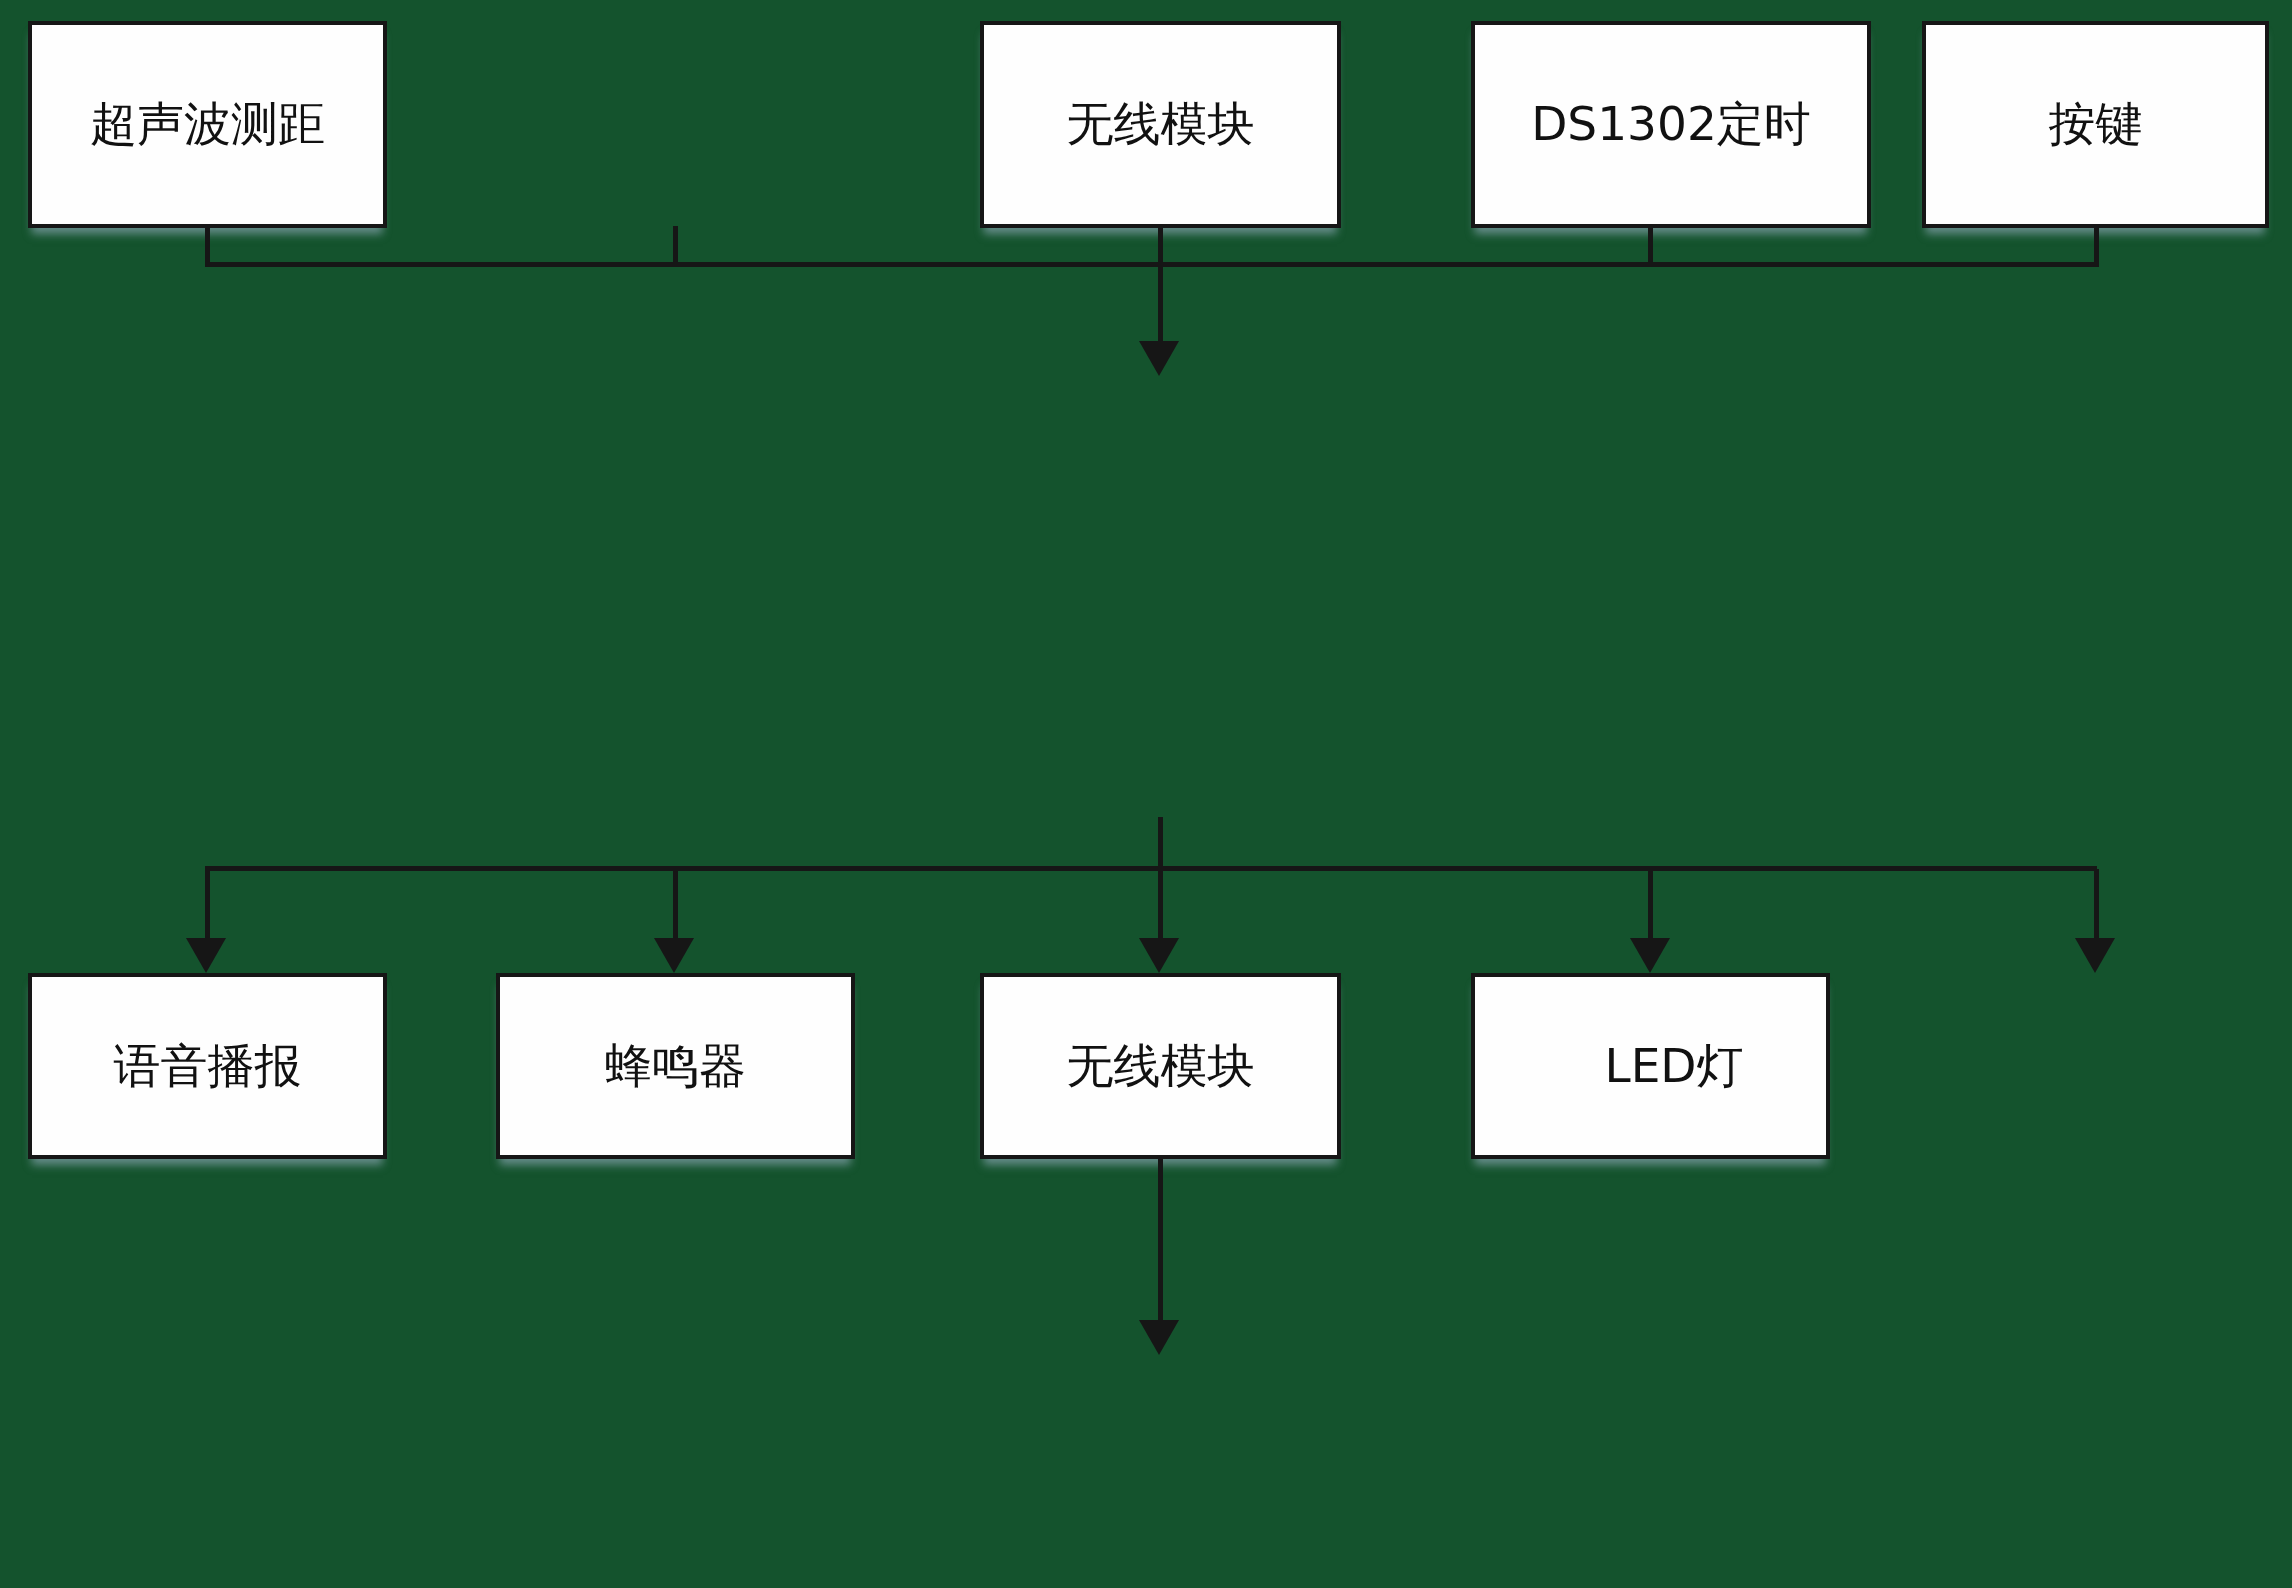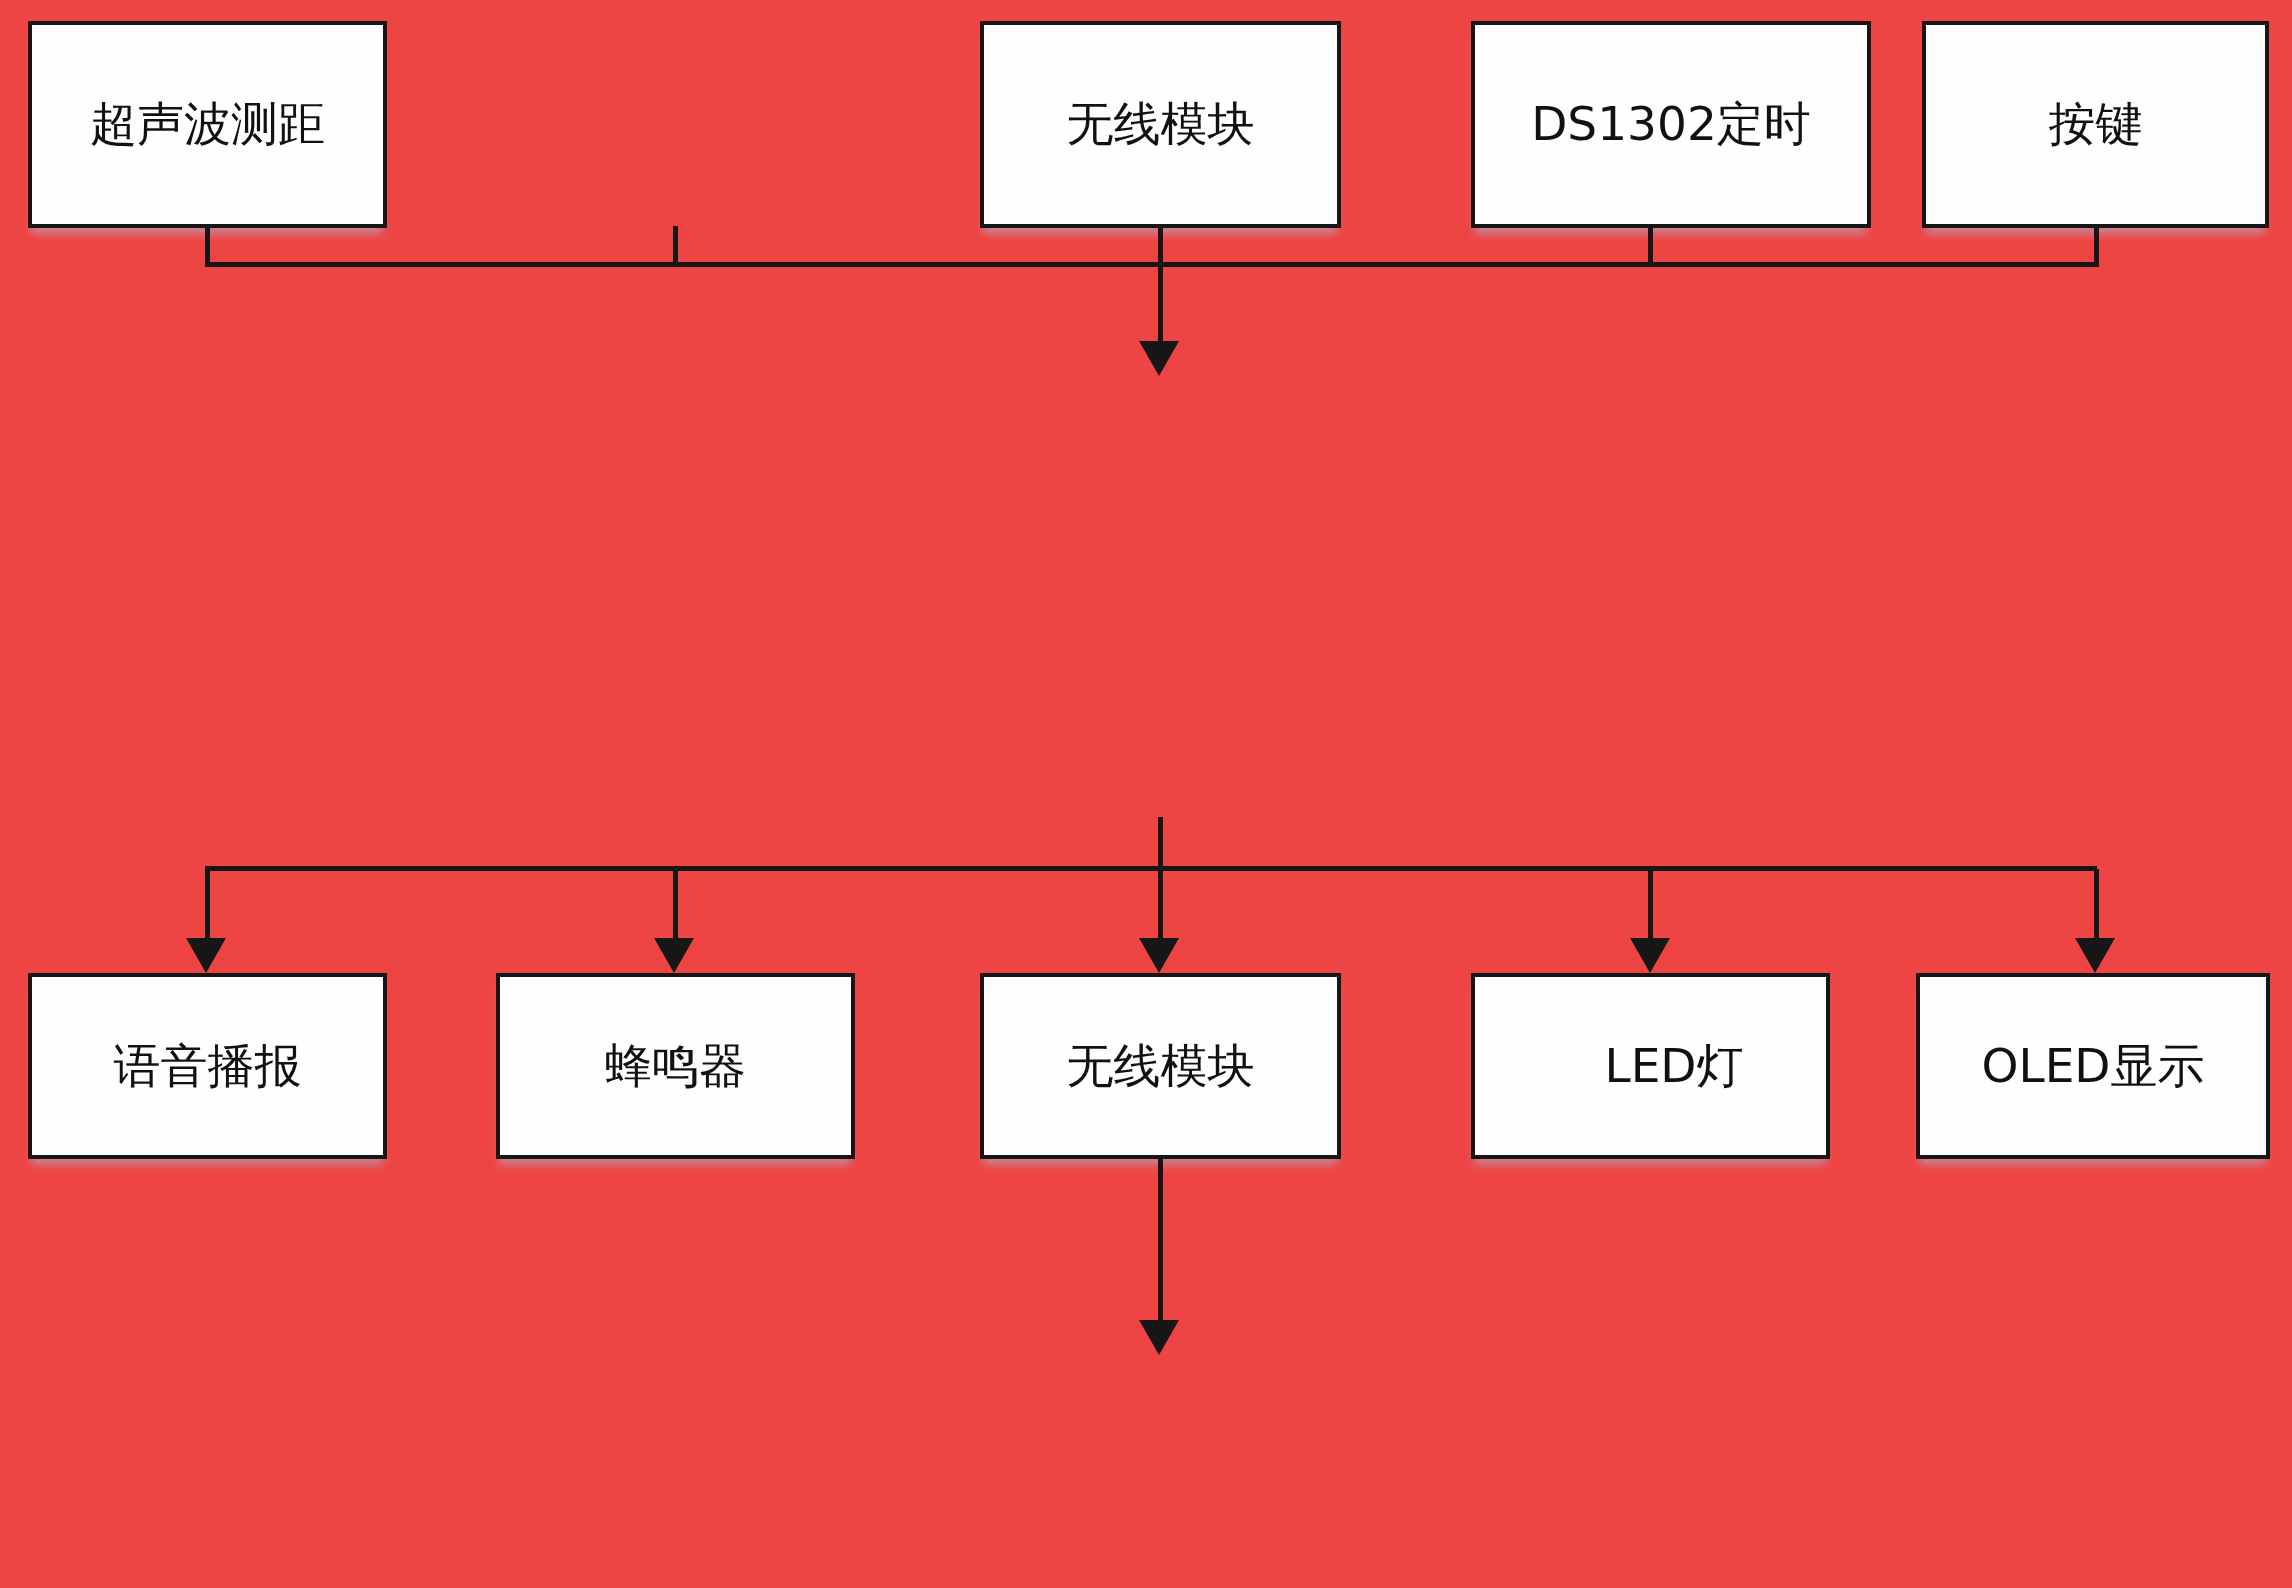--- a/index.html
+++ b/index.html
@@ -4,21 +4,21 @@
 <style>
   html, body {
     margin: 0;
     padding: 0;
     background: #ffffff;
   }
   .canvas {
     position: relative;
     width: 2292px;
     height: 1589px;
-    background: #ef4444;
+    background: #14532d;
     font-family: "DejaVu Sans", "Liberation Sans", sans-serif;
     overflow: hidden;
   }
   .box {
     position: absolute;
     background: #fefefe;
     border: 4.7px solid #161616;
     box-sizing: border-box;
     display: flex;
     align-items: center;
@@ -108,23 +108,20 @@
   </div>
   <div class="box" style="left:496px; top:973px; width:359px; height:186px;">
     <span class="label">蜂鸣器</span>
   </div>
   <div class="box" style="left:980px; top:973px; width:361px; height:186px;">
     <span class="label">无线模块</span>
   </div>
   <div class="box" style="left:1471px; top:973px; width:359px; height:186px;padding-left:47px;">
     <span class="label">LED灯</span>
   </div>
-  <div class="box" style="left:1916px; top:973px; width:354px; height:186px;">
-    <span class="label">OLED显示</span>
-  </div>
 
   <div class="vline" style="left:1158px; top:1158px; height:164px;"></div>
   <div class="arrowhead" style="left:1139px; top:1320px;"></div>
 
 
 
 </div>
 
 
 </body></html>

